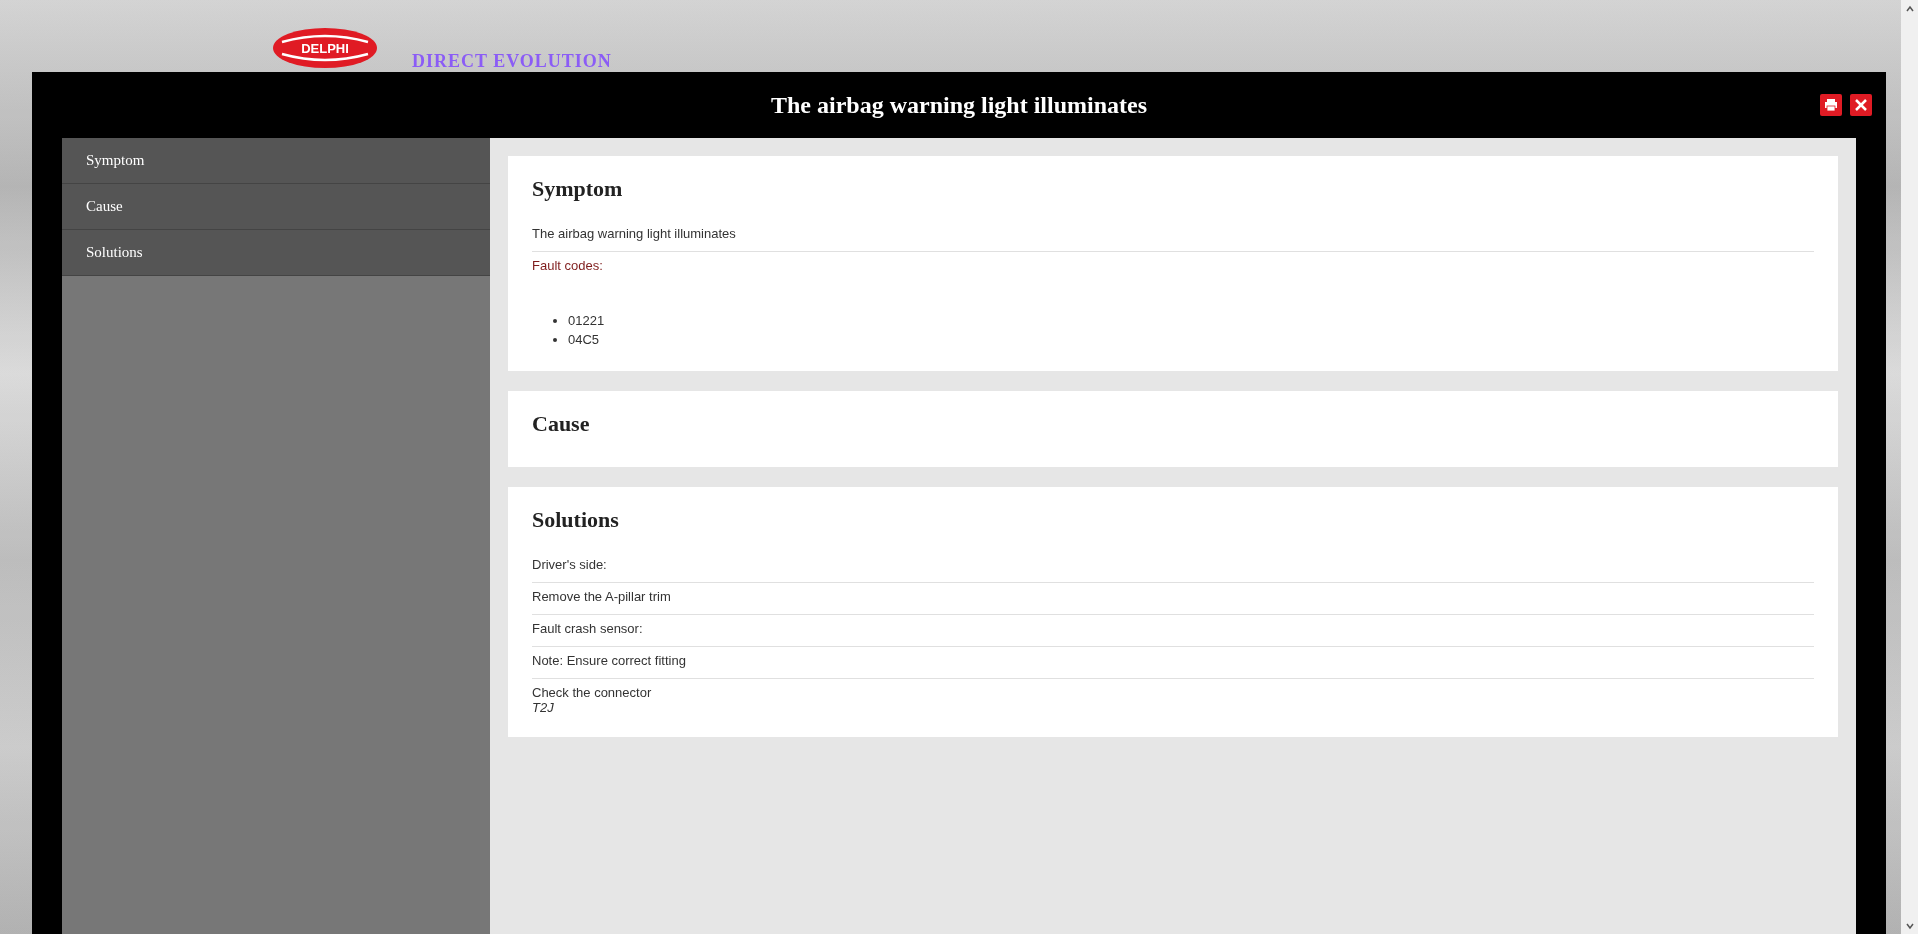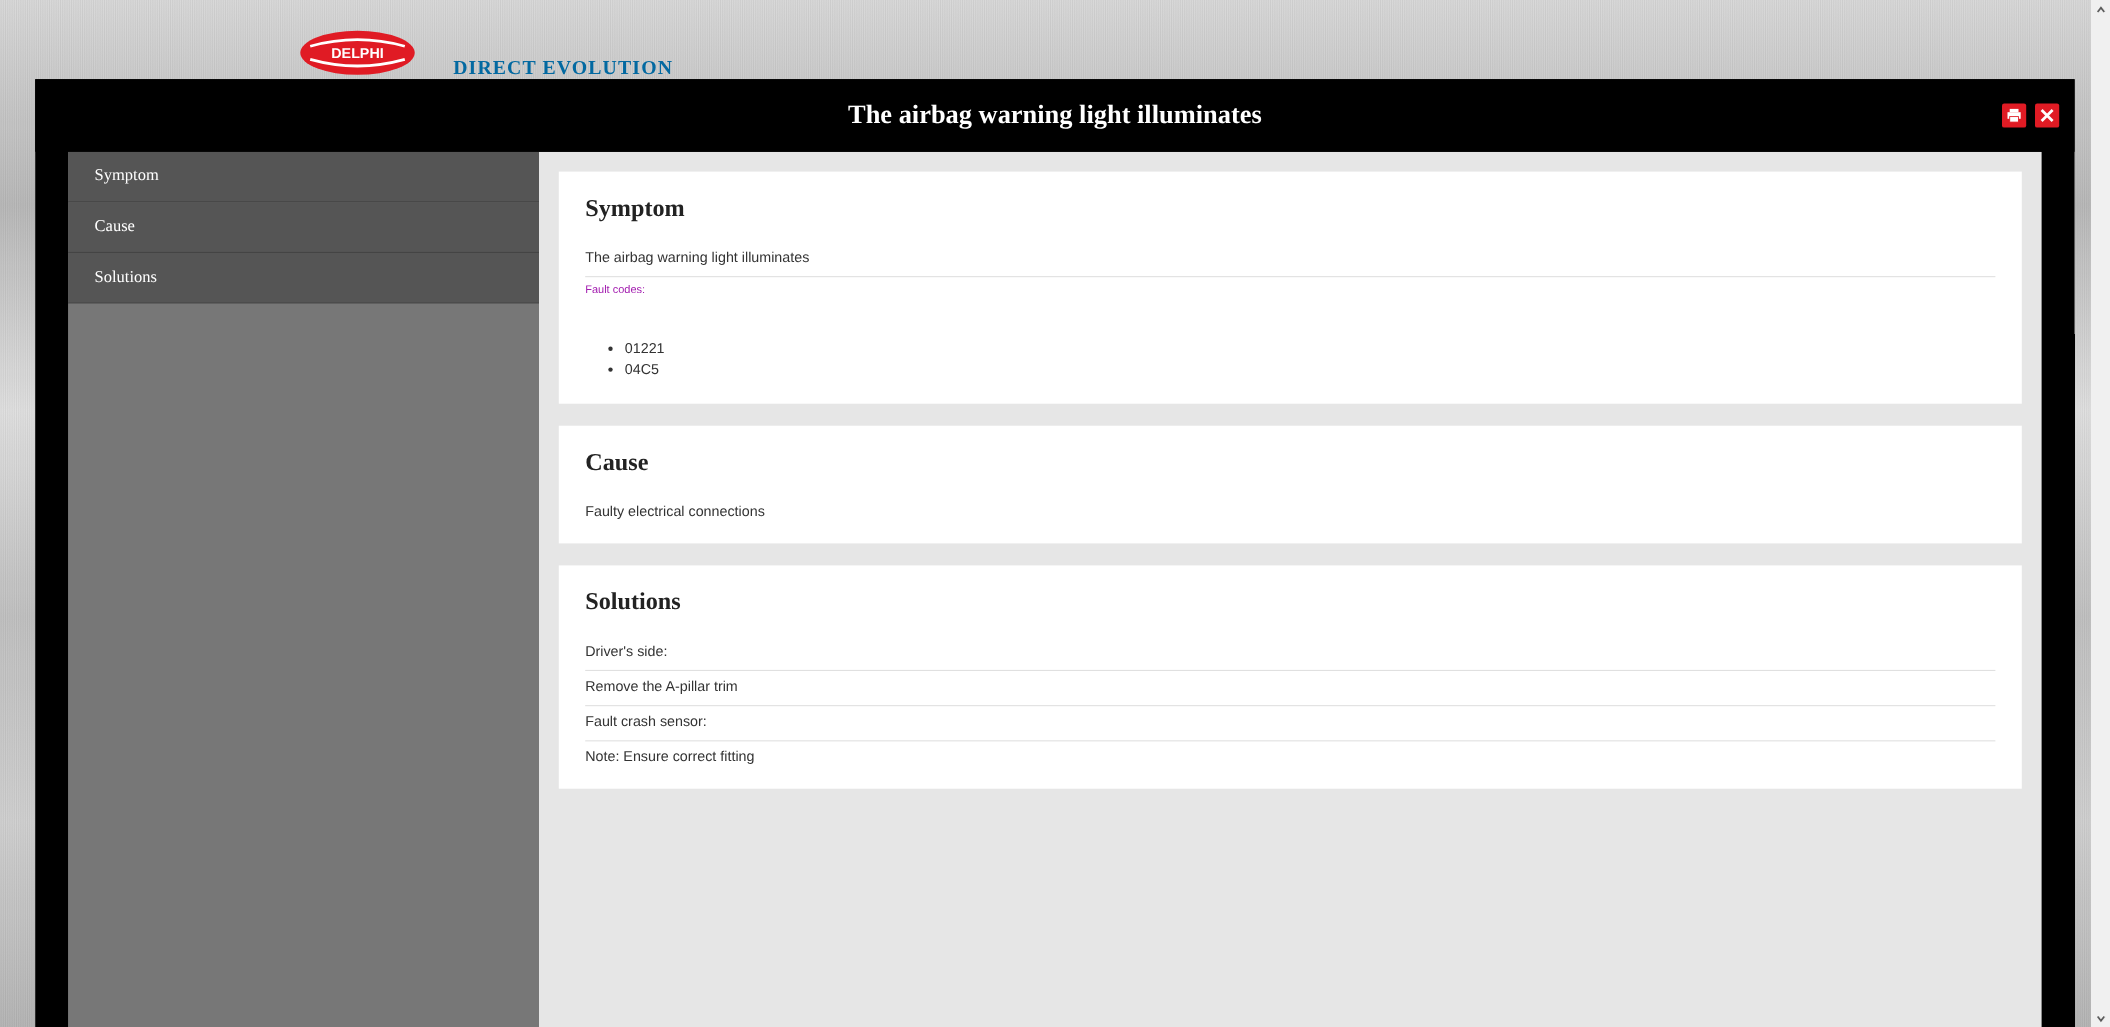--- a/index.html
+++ b/index.html
@@ -32,21 +32,21 @@
     width: 110px;
     height: 48px;
     position: relative;
     margin-right: 32px;
   }
   .logo svg { width: 100%; height: 100%; }
   .brand-text {
     font-size: 18px;
     letter-spacing: 1px;
     font-weight: 600;
-    color: #0369a1;
+    color: #8b5cf6;
     font-family: Georgia, 'Times New Roman', serif;
   }
   .container {
     position: absolute;
     left: 32px;
     right: 32px;
     top: 72px;
     bottom: 0;
     background: #000;
     z-index: 1;
@@ -145,22 +145,22 @@
     font-size: 13px;
     color: #333;
     padding-bottom: 10px;
     margin-top: 32px;
   }
   .card ul li { padding: 2px 0; }
   .fault-block {
     padding: 6px 0 0 0;
   }
   .fault-label {
-    font-size: 10px;
-    color: #a21caf;
+    font-size: 13px;
+    color: #7f1d1d;
     padding-bottom: 6px;
     display: block;
   }
   .italic { font-style: italic; }
   .scroll-indicator {
     position: fixed;
     right: 0;
     top: 0;
     width: 17px;
     height: 100%;
@@ -241,29 +241,32 @@
           <span class="fault-label">Fault codes:</span>
           <ul>
             <li>01221</li>
             <li>04C5</li>
           </ul>
         </div>
       </div>
 
       <div class="card">
         <h2>Cause</h2>
-        <p class="line">Faulty electrical connections</p>
       </div>
 
       <div class="card">
         <h2>Solutions</h2>
         <p class="line">Driver's side:</p>
         <p class="line">Remove the A-pillar trim</p>
         <p class="line">Fault crash sensor:</p>
         <p class="line">Note: Ensure correct fitting</p>
+        <div class="line">
+          <span>Check the connector</span><br>
+          <span class="italic">T2J</span>
+        </div>
       </div>
 
     </div>
   </div>
 </div>
 
 <div class="scroll-indicator">
   <div class="scroll-arrow">
     <svg width="8" height="8" viewBox="0 0 8 8">
         <path d="M1 6 L4 2 L7 6" stroke="#555" stroke-width="1.5" fill="none"></path>

